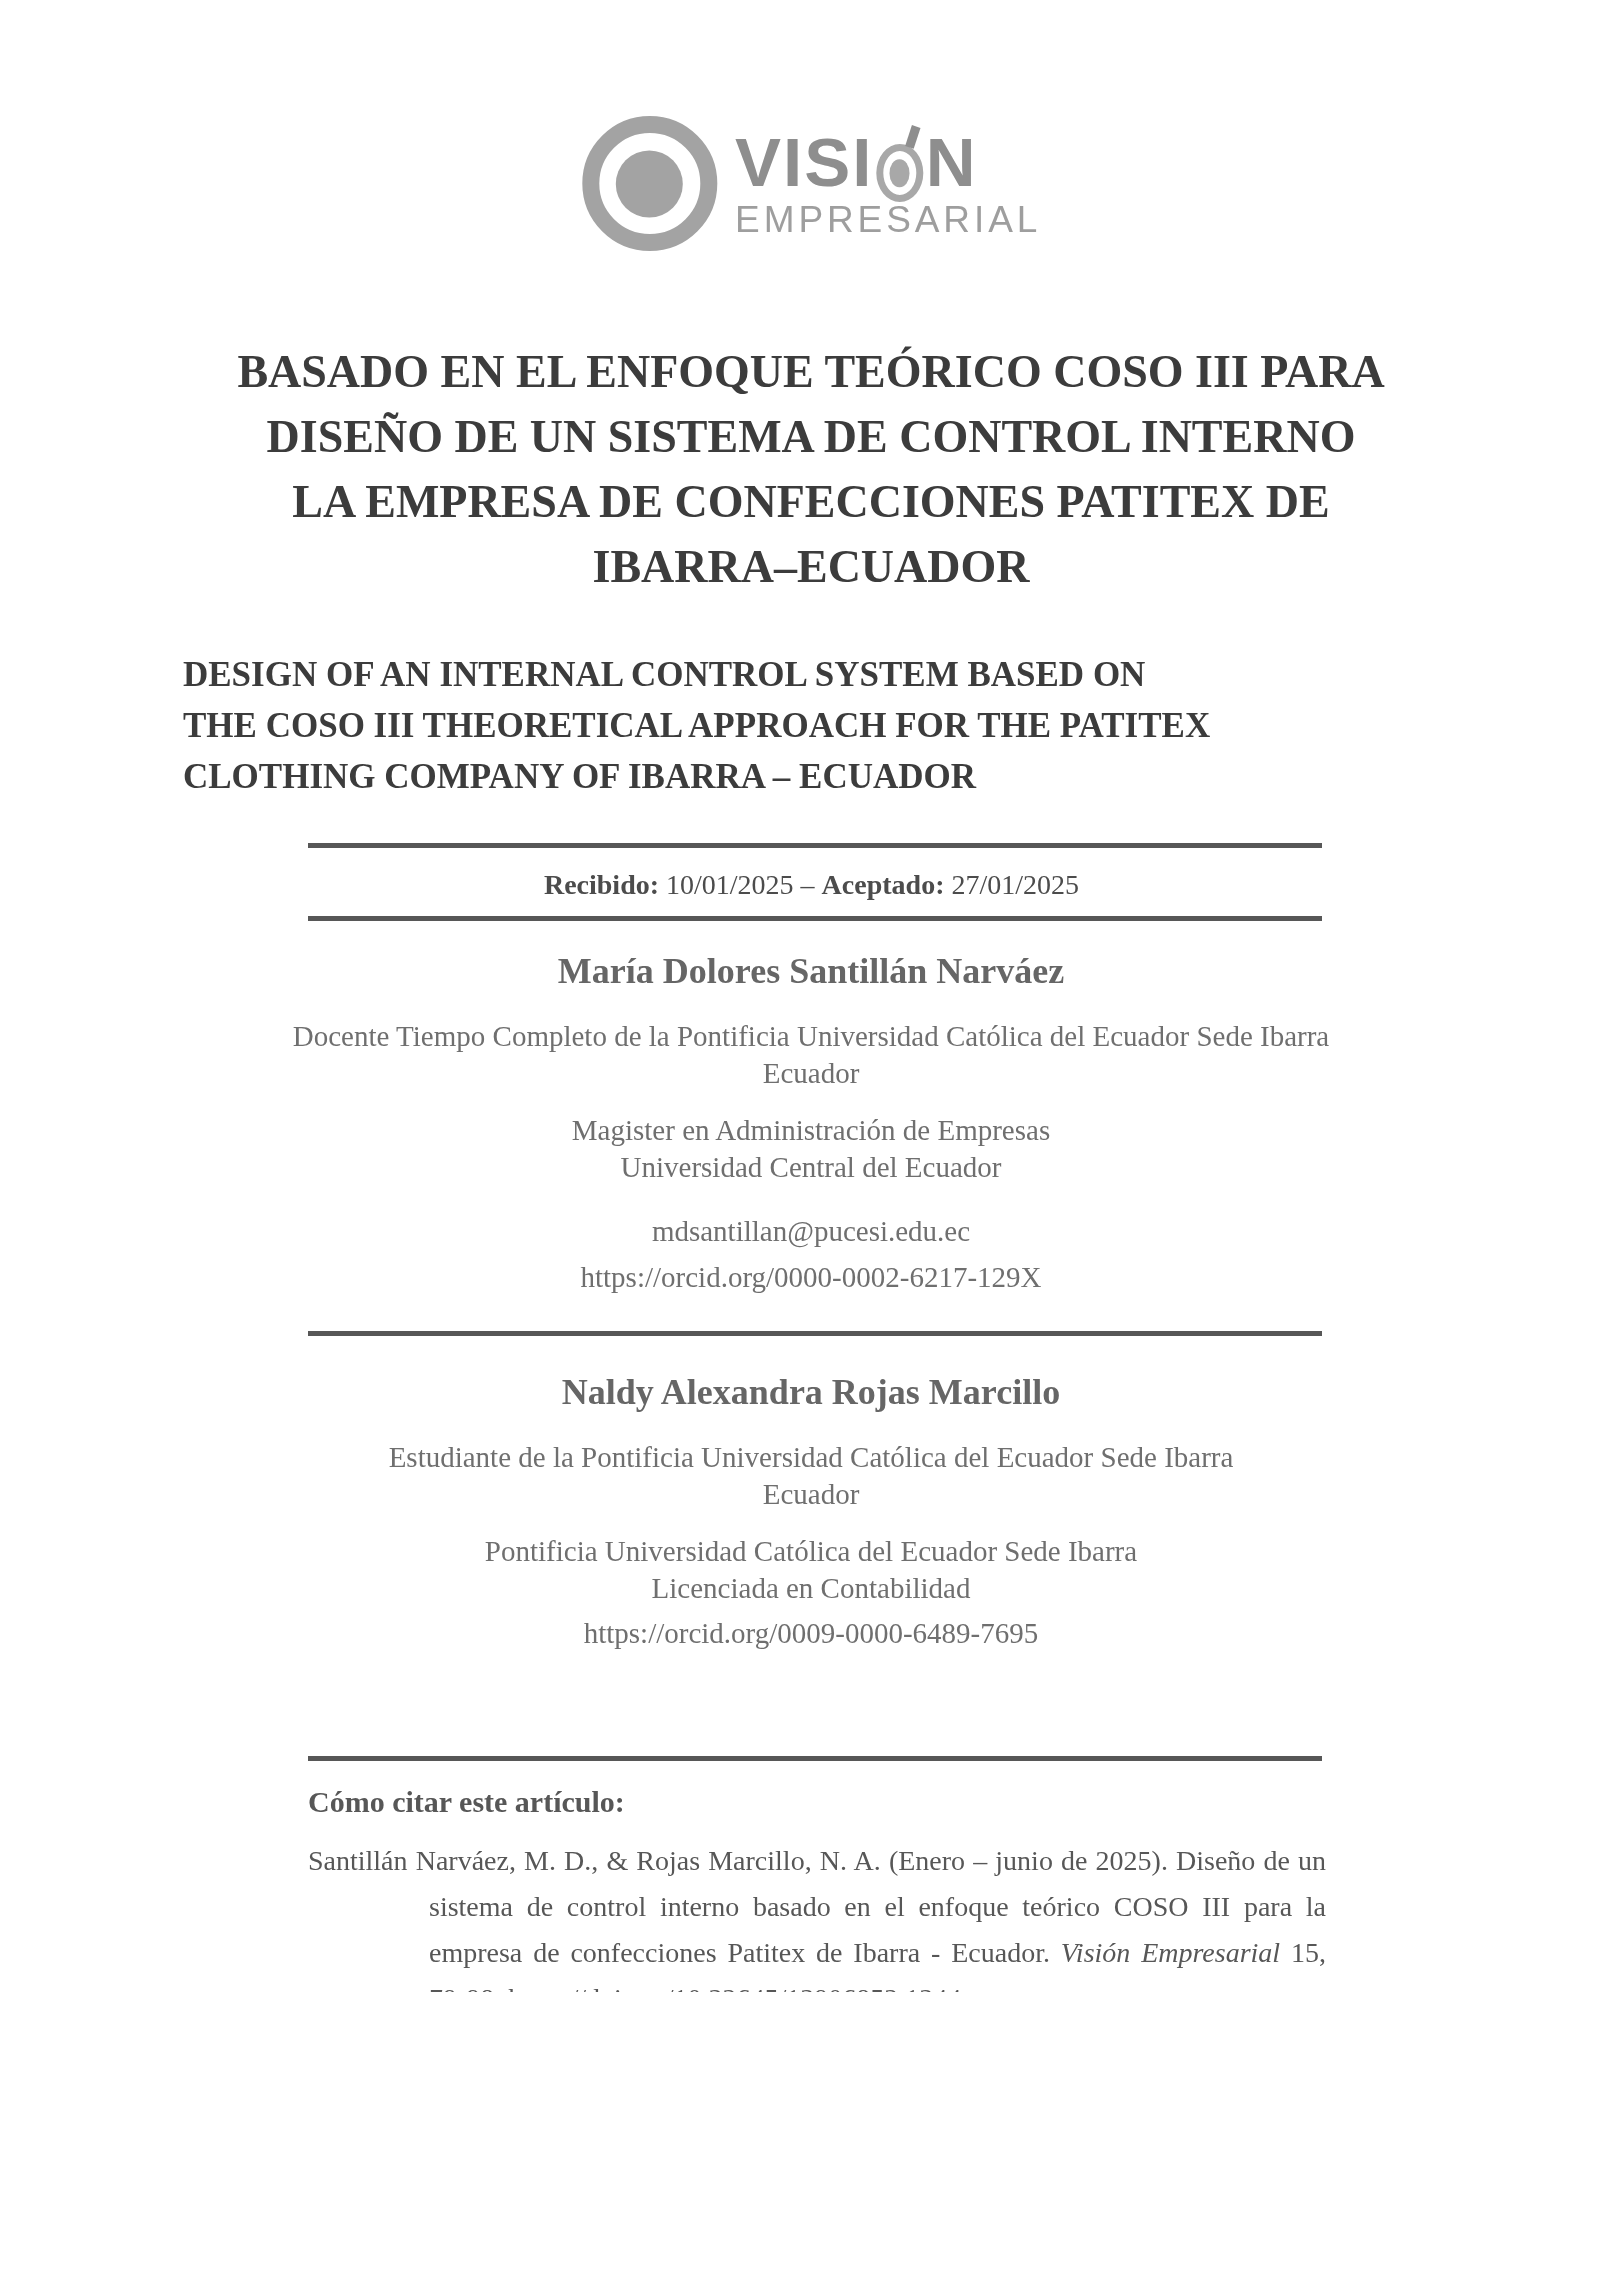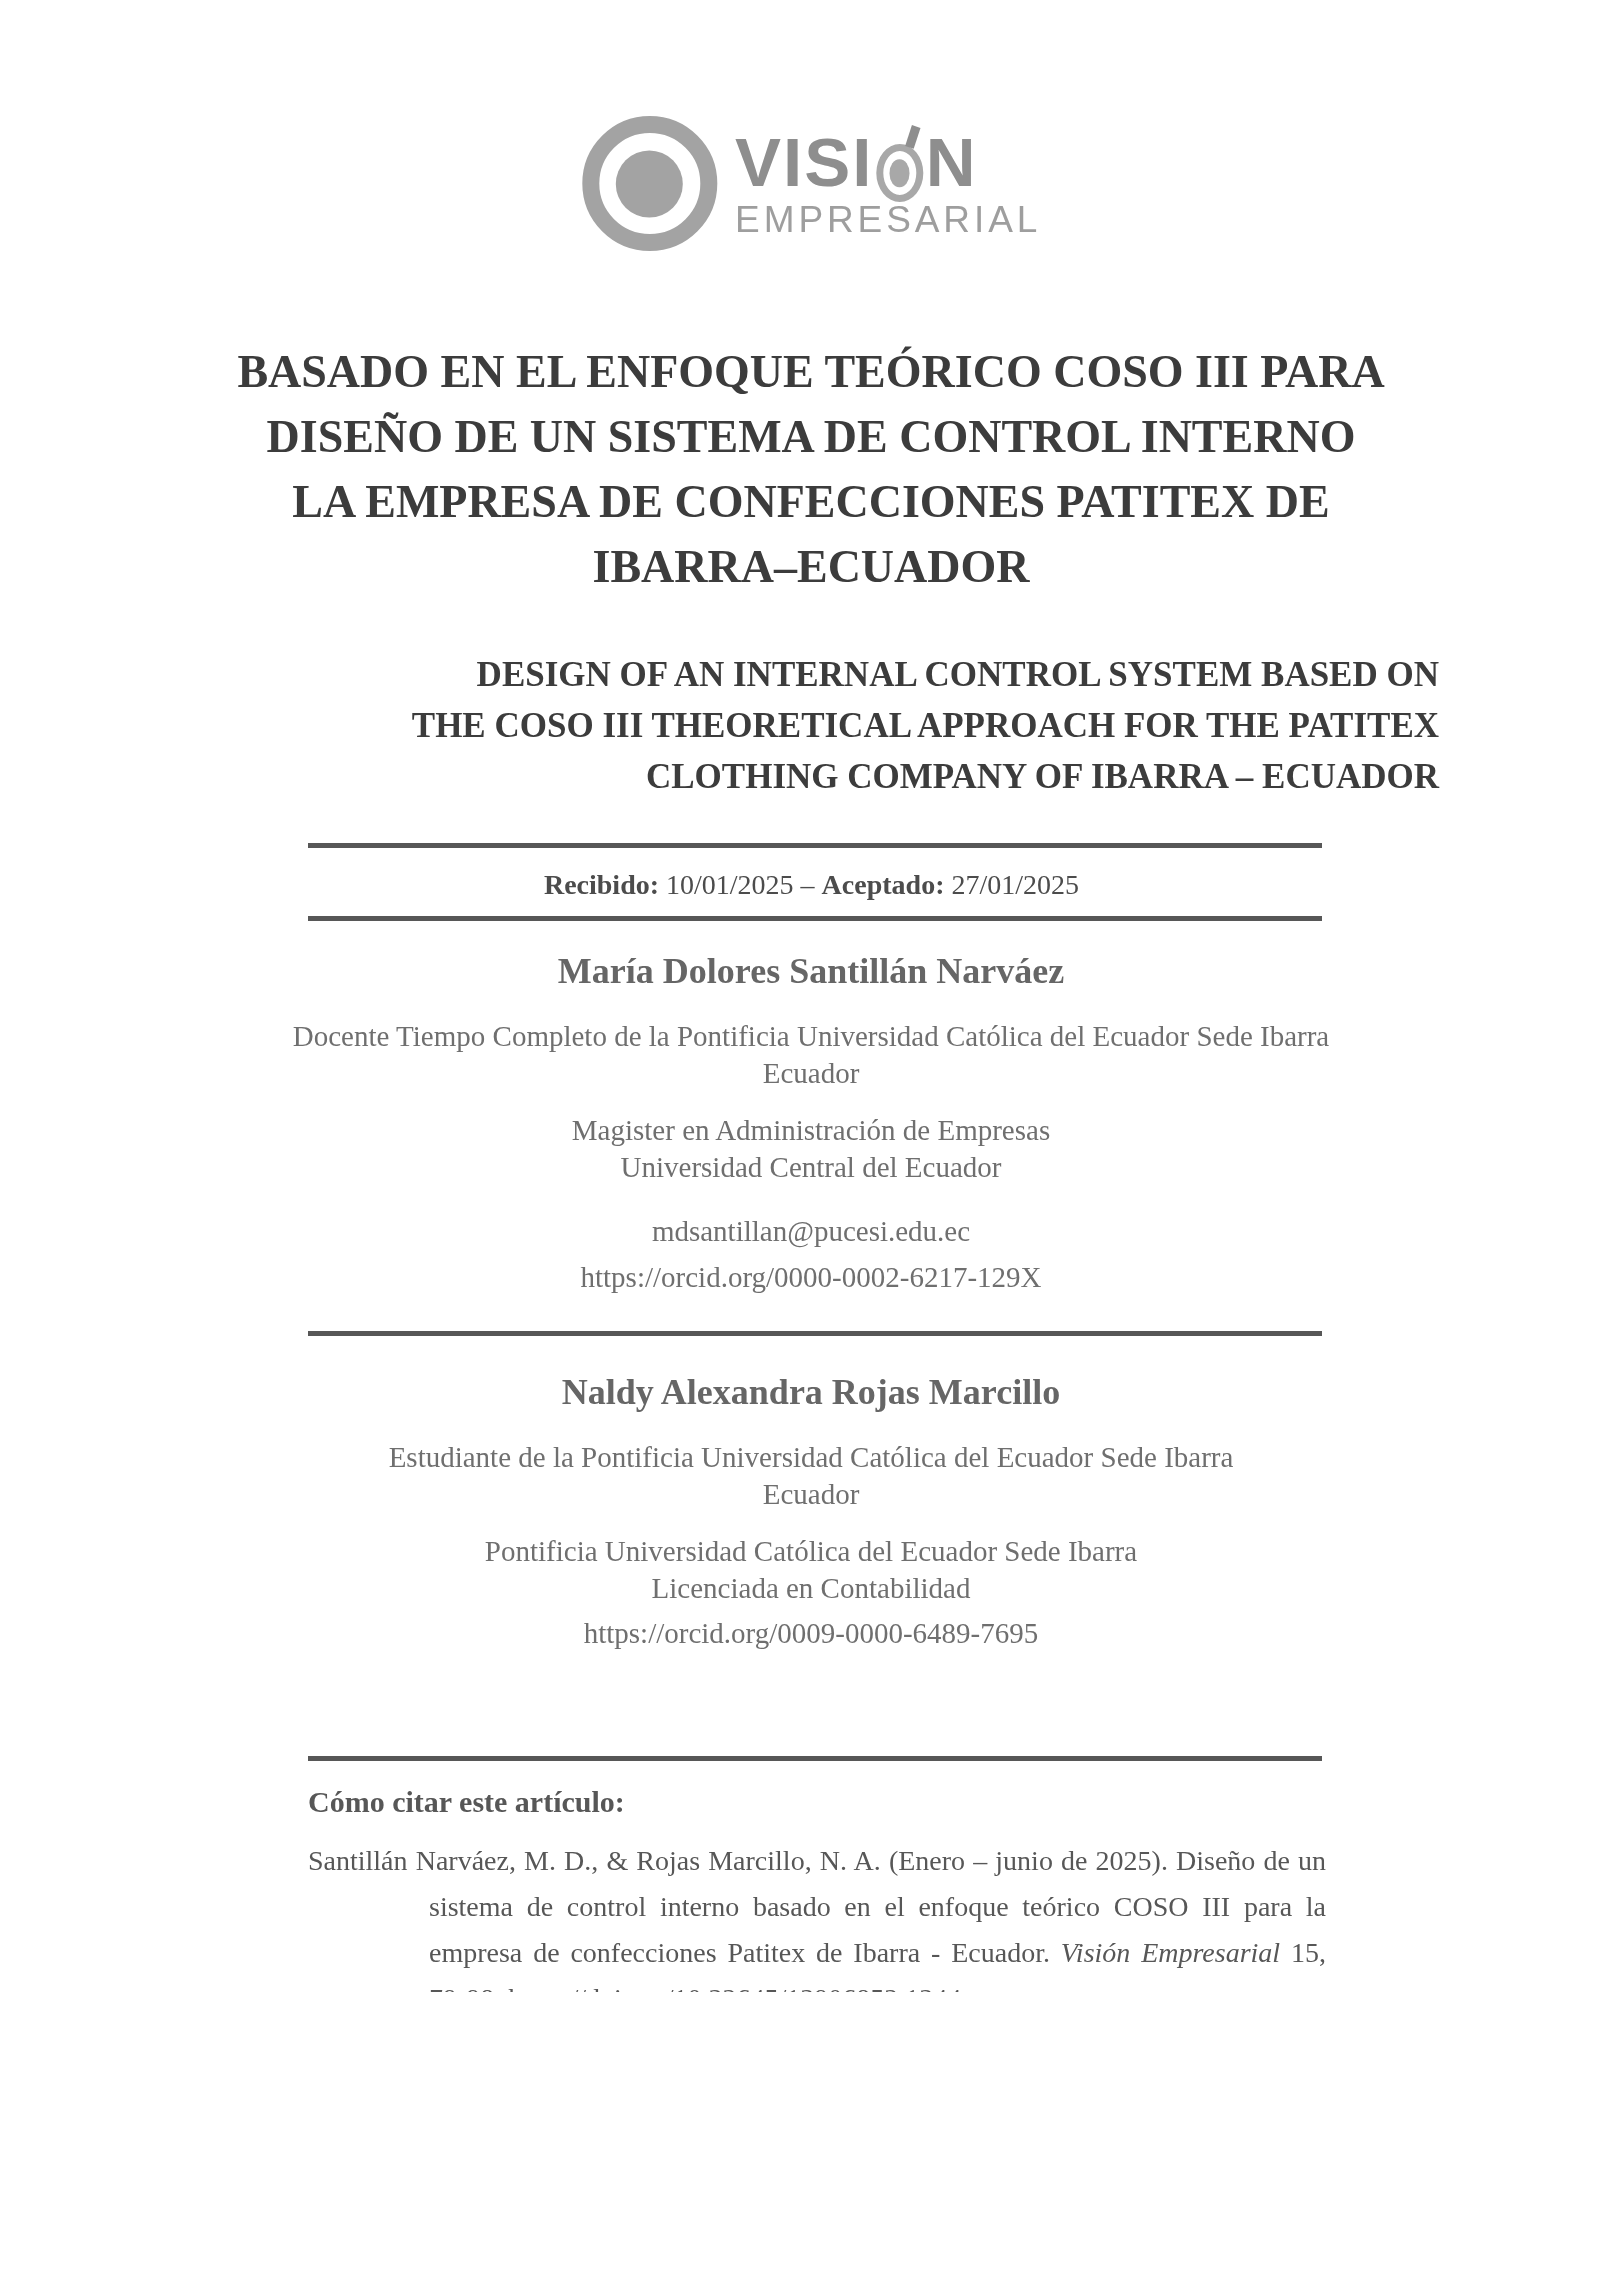--- a/index.html
+++ b/index.html
@@ -54,21 +54,21 @@
   }
 
   
   .title{
     position:absolute;top:339px;left:183px;width:1256px;margin:0;
     text-align:center;font-weight:bold;color:#3c3c3c;
     font-size:46px;line-height:65px;letter-spacing:0px;
   }
   .subtitle{
     position:absolute;top:649px;left:183px;width:1256px;margin:0;
-    text-align:right;font-weight:bold;color:#3c3c3c;
+    text-align:left;font-weight:bold;color:#3c3c3c;
     font-size:35px;line-height:51px;
   }
 
   
   .rule{position:absolute;left:308px;width:1014px;height:4.6px;background:#575757;}
   .rule-1{top:843px;}
   .rule-2{top:916px;}
   .rule-3{top:1331px;}
   .rule-4{top:1756px;}
 

